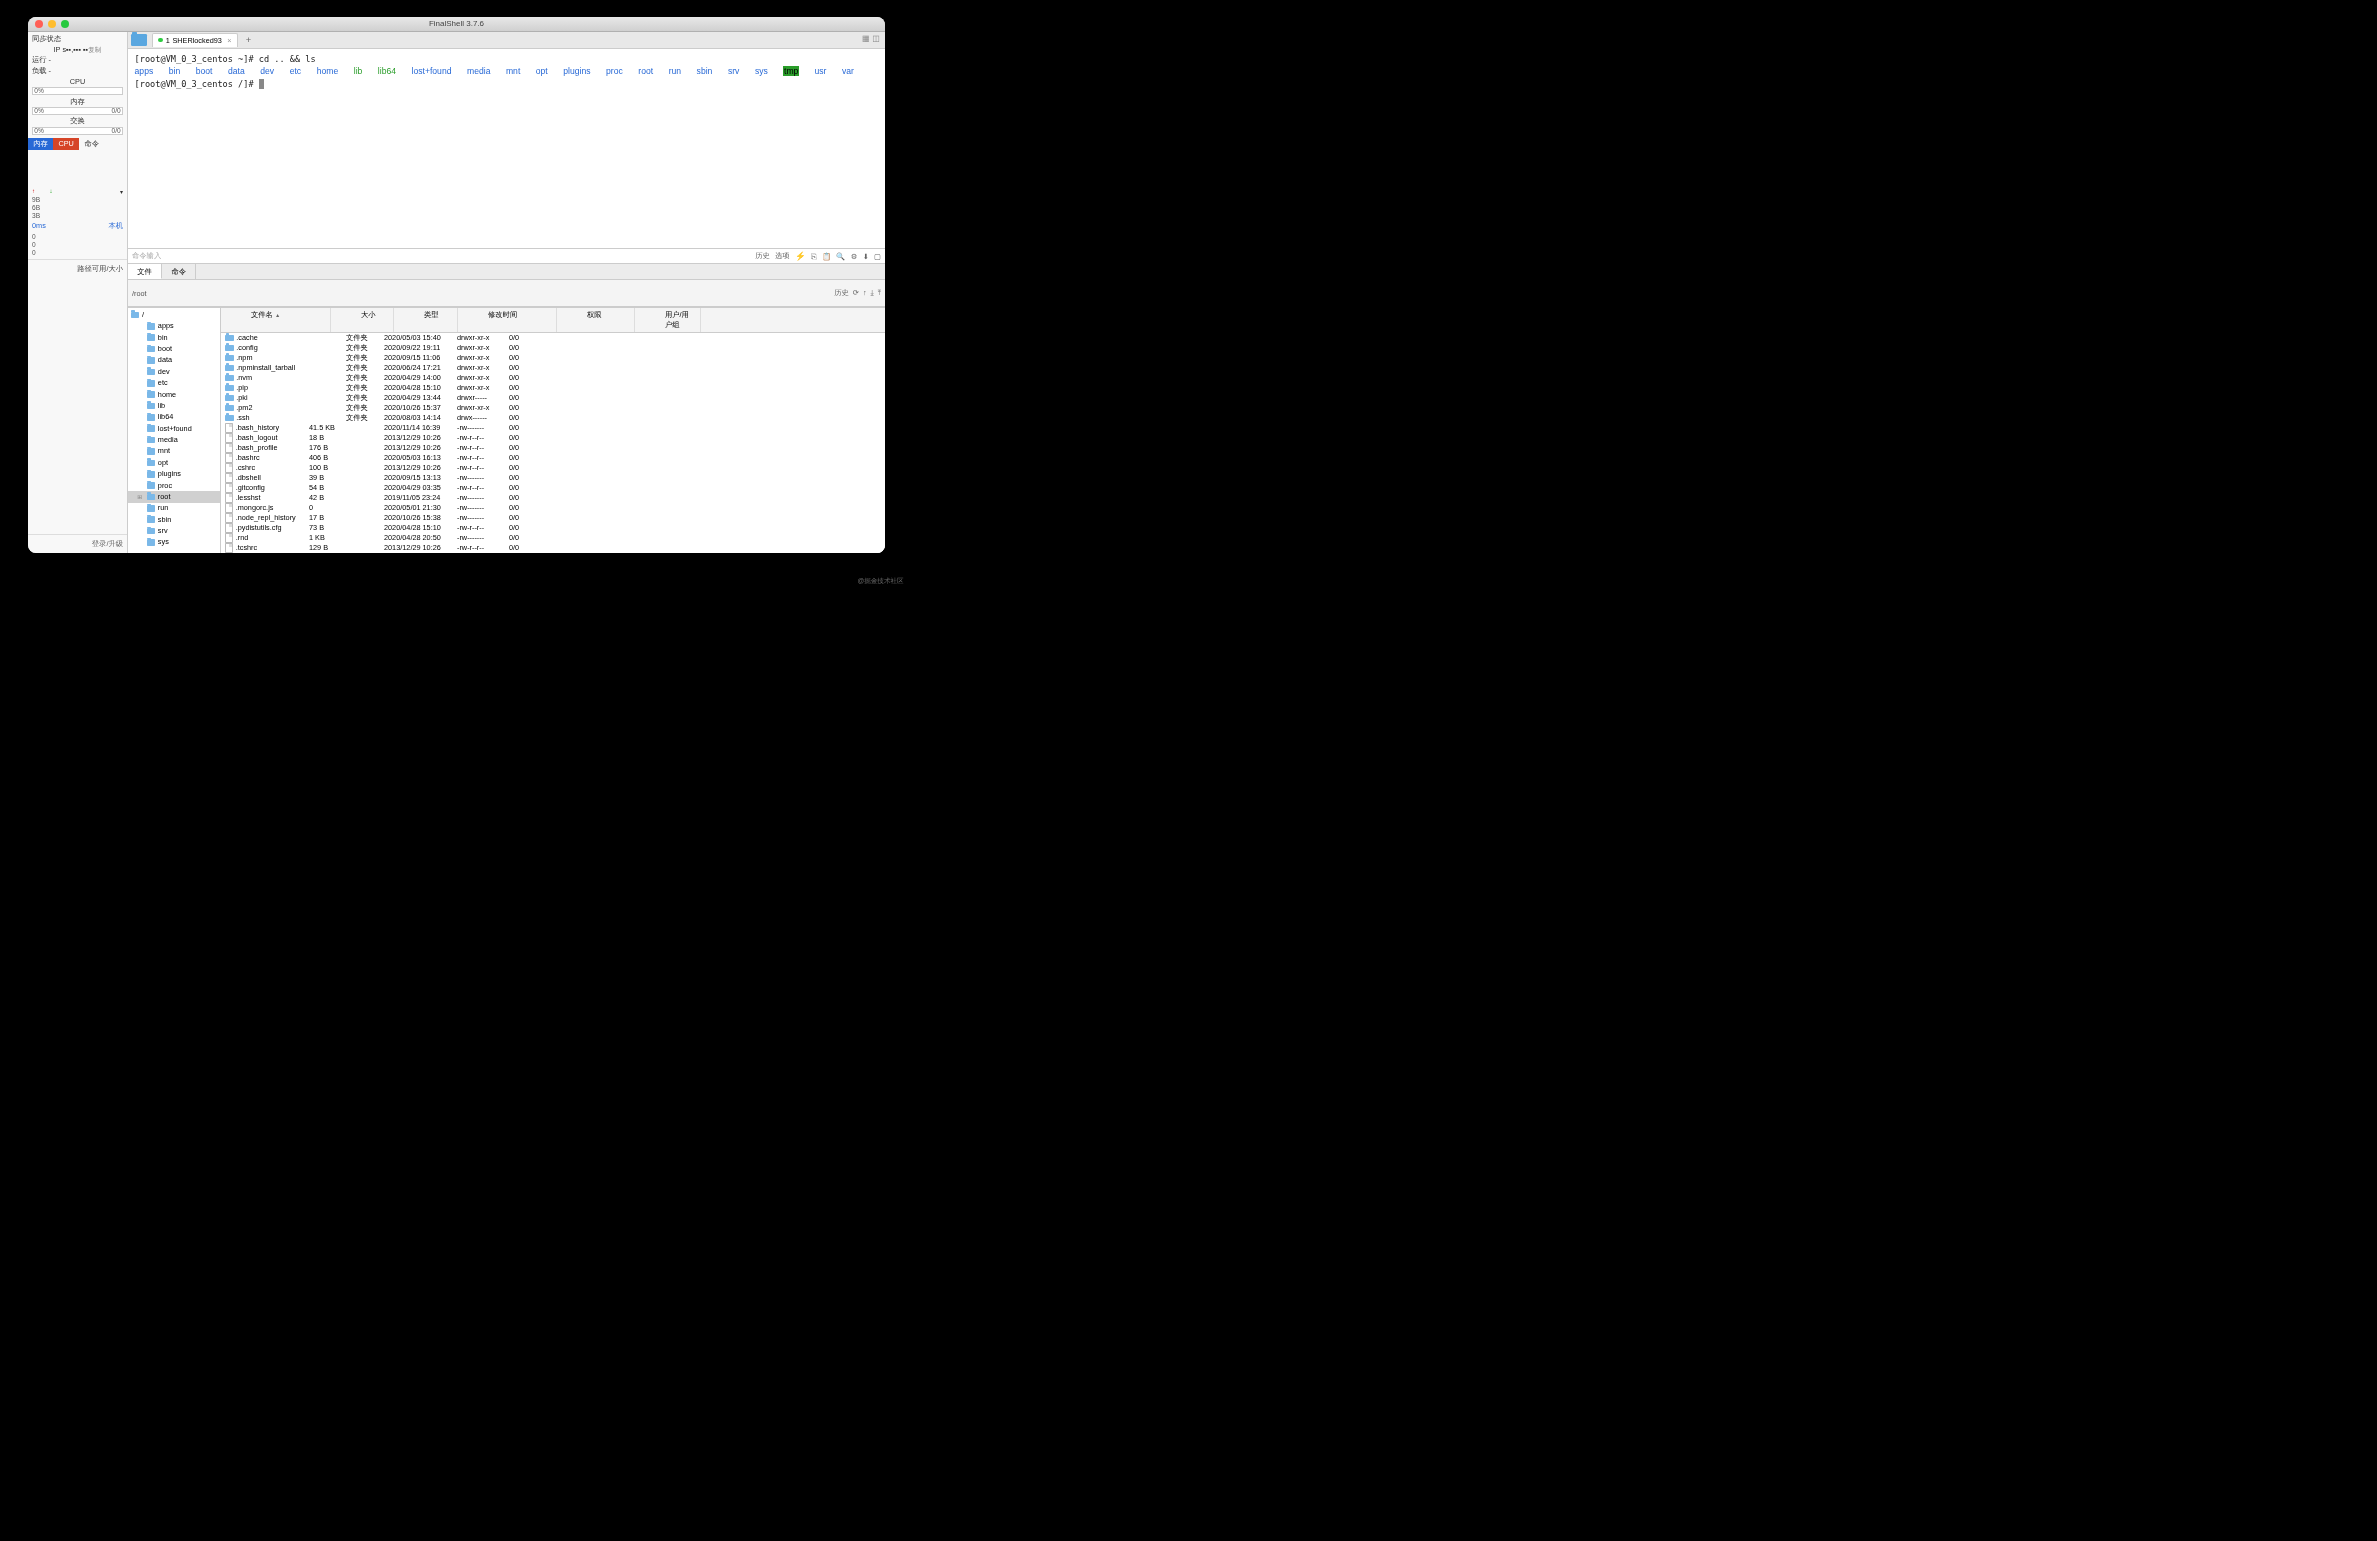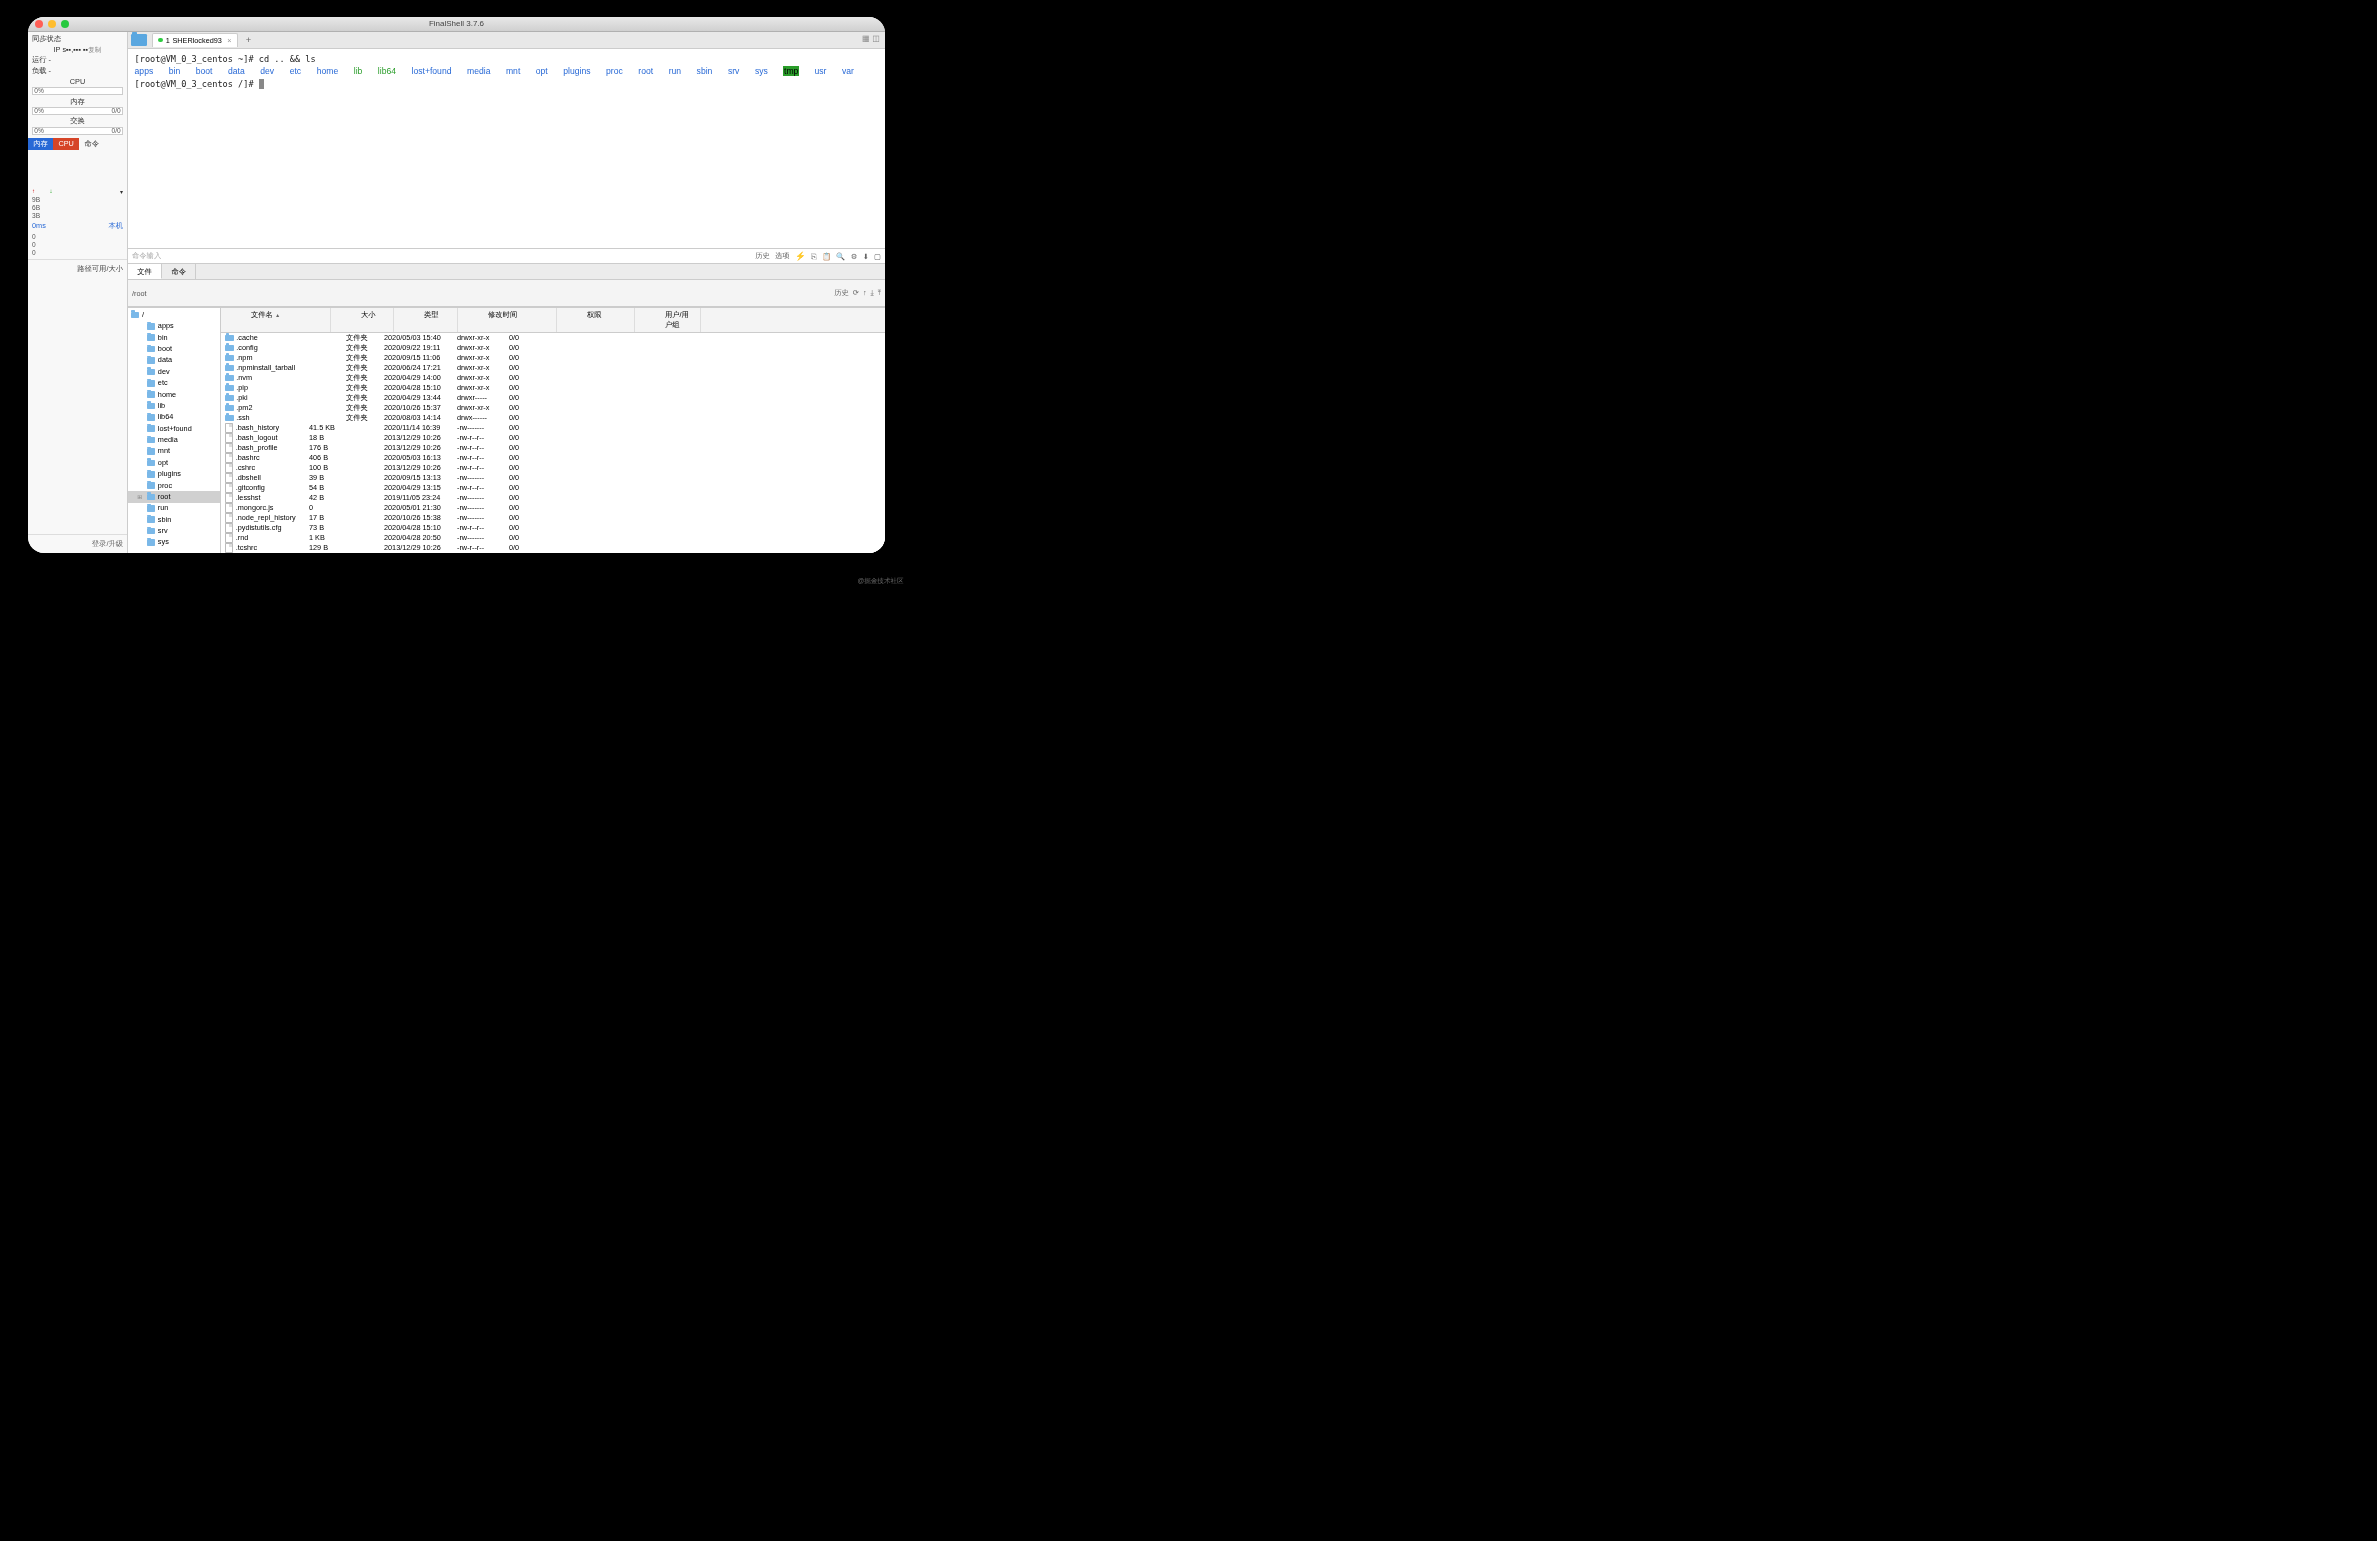--- a/index.html
+++ b/index.html
@@ -1,17 +1,17 @@
 <!DOCTYPE html>
 <html style="font-size:10.6px"><head>
 <meta charset="utf-8">
 <style>
 * { margin: 0; padding: 0; box-sizing: border-box; font-family: -apple-system, "Helvetica Neue", Arial, sans-serif; }
 body { background: #000; width: 909px; height: 589px; position: relative; }
-.window { position: absolute; left: 28px; top: 17px; width: 857px; height: 536px; background: #ececec; border-radius: 16px; box-shadow: 0 13.3px 40px rgba(0,0,0,0.5); overflow: hidden; display: flex; flex-direction: column; }
+.window { position: absolute; left: 28px; top: 17px; width: 857px; height: 536px; background: #ececec; border-radius: 8px; box-shadow: 0 13.3px 40px rgba(0,0,0,0.5); overflow: hidden; display: flex; flex-direction: column; }
 .titlebar { height: 14.6px; background: linear-gradient(#e8e8e8,#d0d0d0); display: flex; align-items: center; position: relative; border-bottom: 0.7px solid #b0b0b0; }
 .traffic { display: flex; gap: 5.3px; padding-left: 6.6px; }
 .tl { width: 8px; height: 8px; border-radius: 50%; }
 .tl.r { background: #ff5f56; } .tl.y { background: #ffbd2e; } .tl.g { background: #27c93f; }
 .title { position: absolute; left: 50%; transform: translateX(-50%); font-size: 8px; color: #444; }
 .main { flex: 1; display: flex; min-height: 0; }
 .sidebar { width: 100px; background: #f8f8f8; border-right: 0.7px solid #ccc; font-size: 7.3px; color: #333; display: flex; flex-direction: column; }
 .status { padding: 2.7px 4px; line-height: 10.6px; }
 .status-row { display: flex; justify-content: center; }
 .copy { color: #888; font-size: 6.6px; }
@@ -476,21 +476,21 @@
     <div class="col-perm">-rw-------</div>
     <div class="col-user">0/0</div>
   </div>
               <div class="flrow">
     <div class="col-name">
                   <span class="fileico"></span>
                   <span>.gitconfig</span>
                 </div>
     <div class="col-size">54 B</div>
     <div class="col-type"></div>
-    <div class="col-date">2020/04/29 13:15</div>
+    <div class="col-date">2020/04/29 03:35</div>
     <div class="col-perm">-rw-r--r--</div>
     <div class="col-user">0/0</div>
   </div>
               <div class="flrow">
     <div class="col-name">
                   <span class="fileico"></span>
                   <span>.lesshst</span>
                 </div>
     <div class="col-size">42 B</div>
     <div class="col-type"></div>

